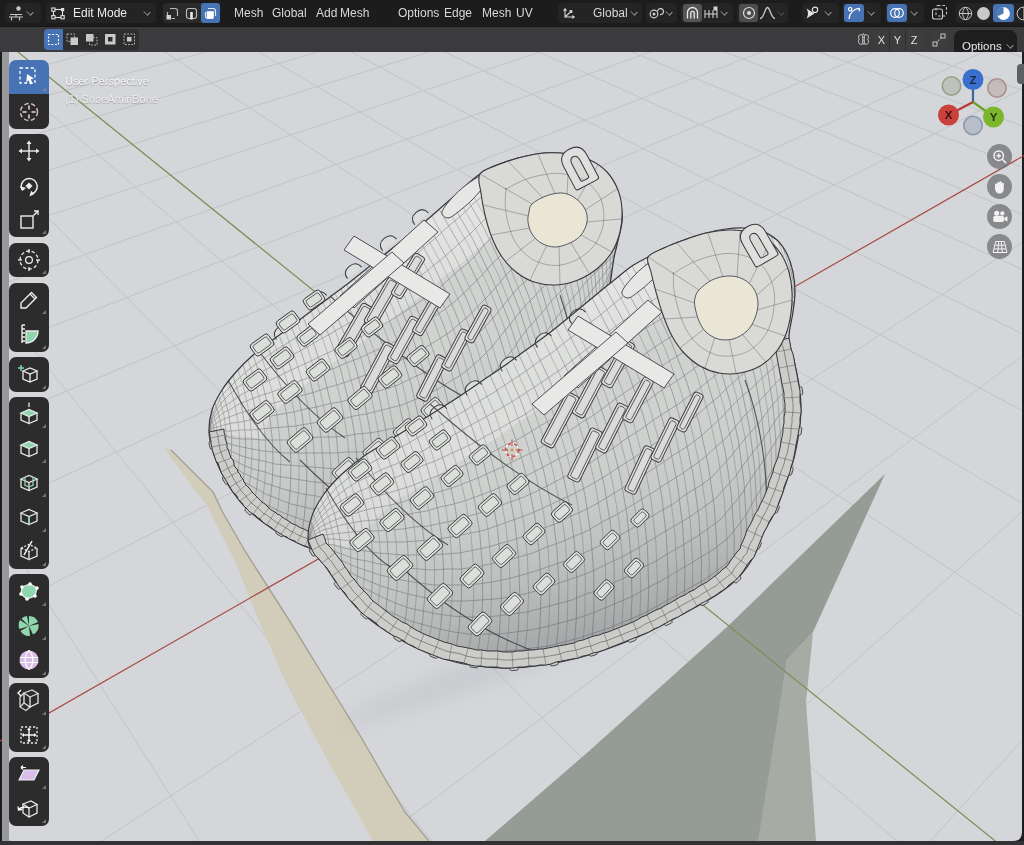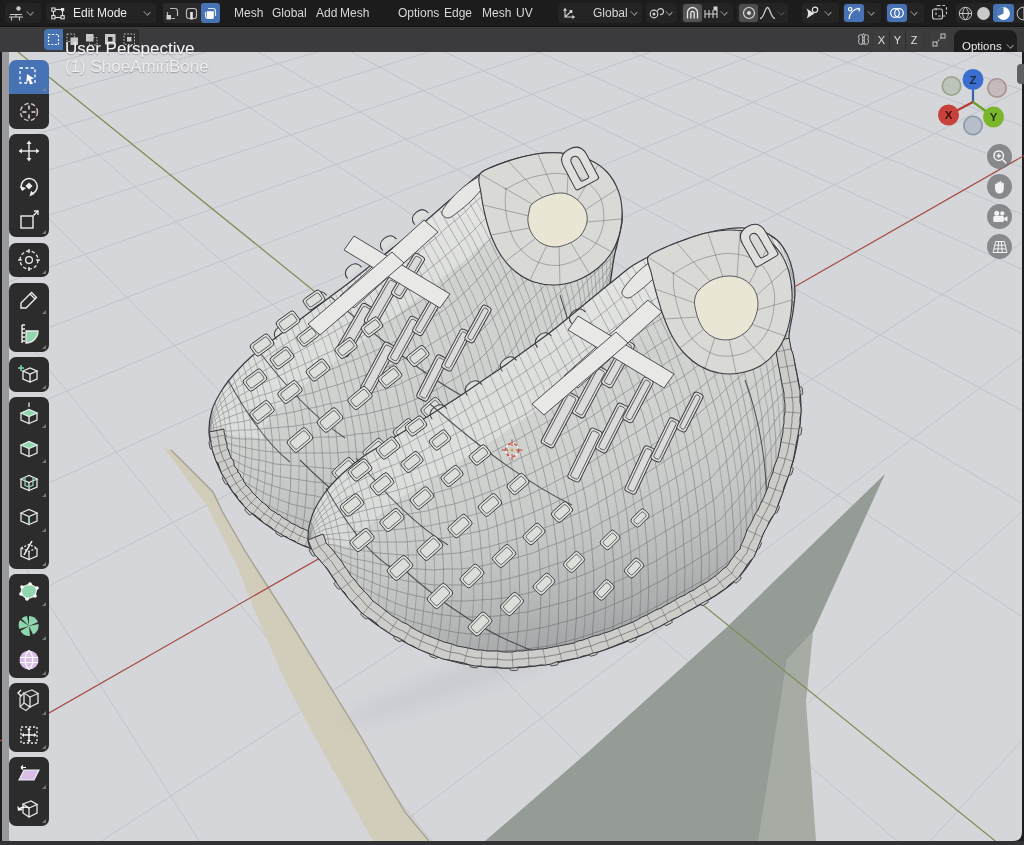--- a/index.html
+++ b/index.html
@@ -2,21 +2,21 @@
 <html><head><meta charset="utf-8"><style>
 *{margin:0;padding:0;box-sizing:border-box}
 body{width:1024px;height:845px;overflow:hidden;background:#1d1d1d;font-family:"Liberation Sans",sans-serif;position:relative}
 .r1{position:absolute;left:0;top:0;width:1024px;height:26px;background:#1c1c1c;font-size:12px;color:#d8d8d8}
 .r2{position:absolute;left:0;top:26px;width:1024px;height:26px;background:#3b3b3d;border-top:1px solid #161616}
 .g{position:absolute;top:3px;height:20px;background:#242425;border-radius:4px;display:flex;align-items:center}
 .menu{position:absolute;top:0;height:26px;line-height:26px;color:#d8d8d8}
 .chev{width:9px;height:9px;position:relative;display:inline-block;flex:none}
 .chev:after{content:"";position:absolute;left:1.5px;top:0.5px;width:5px;height:5px;border-right:1.3px solid #98989a;border-bottom:1.3px solid #98989a;transform:rotate(45deg) scale(1,.75)}
 .vp{position:absolute;left:0;top:52px;width:1024px;height:793px}
-.vptext{position:absolute;left:65px;top:40px;color:#f4f4f4;font-size:17px;text-shadow:0 1px 1px rgba(90,90,90,.45);line-height:18px}
+.vptext{position:absolute;left:65px;top:72px;color:#f4f4f4;font-size:11px;text-shadow:0 1px 1px rgba(90,90,90,.45);line-height:18px}
 .vptext .l2{color:#ededed}
 .tb{position:absolute;left:9px;top:60px;width:40px}
 .tbtn{width:40px;height:34.4px;background:#2c2c2c;position:relative}
 .tgap{height:5.5px}
 .first{border-radius:7px 7px 0 0}
 .last{border-radius:0 0 7px 7px}
 .only{border-radius:7px}
 .tbtn.sel{background:#4772b3}
 .tbtn svg{position:absolute;left:50%;top:50%;transform:translate(-50%,-50%)}
 .corner:after{content:"";position:absolute;right:3px;bottom:3px;border-left:4px solid transparent;border-bottom:4px solid #888;opacity:.8}

